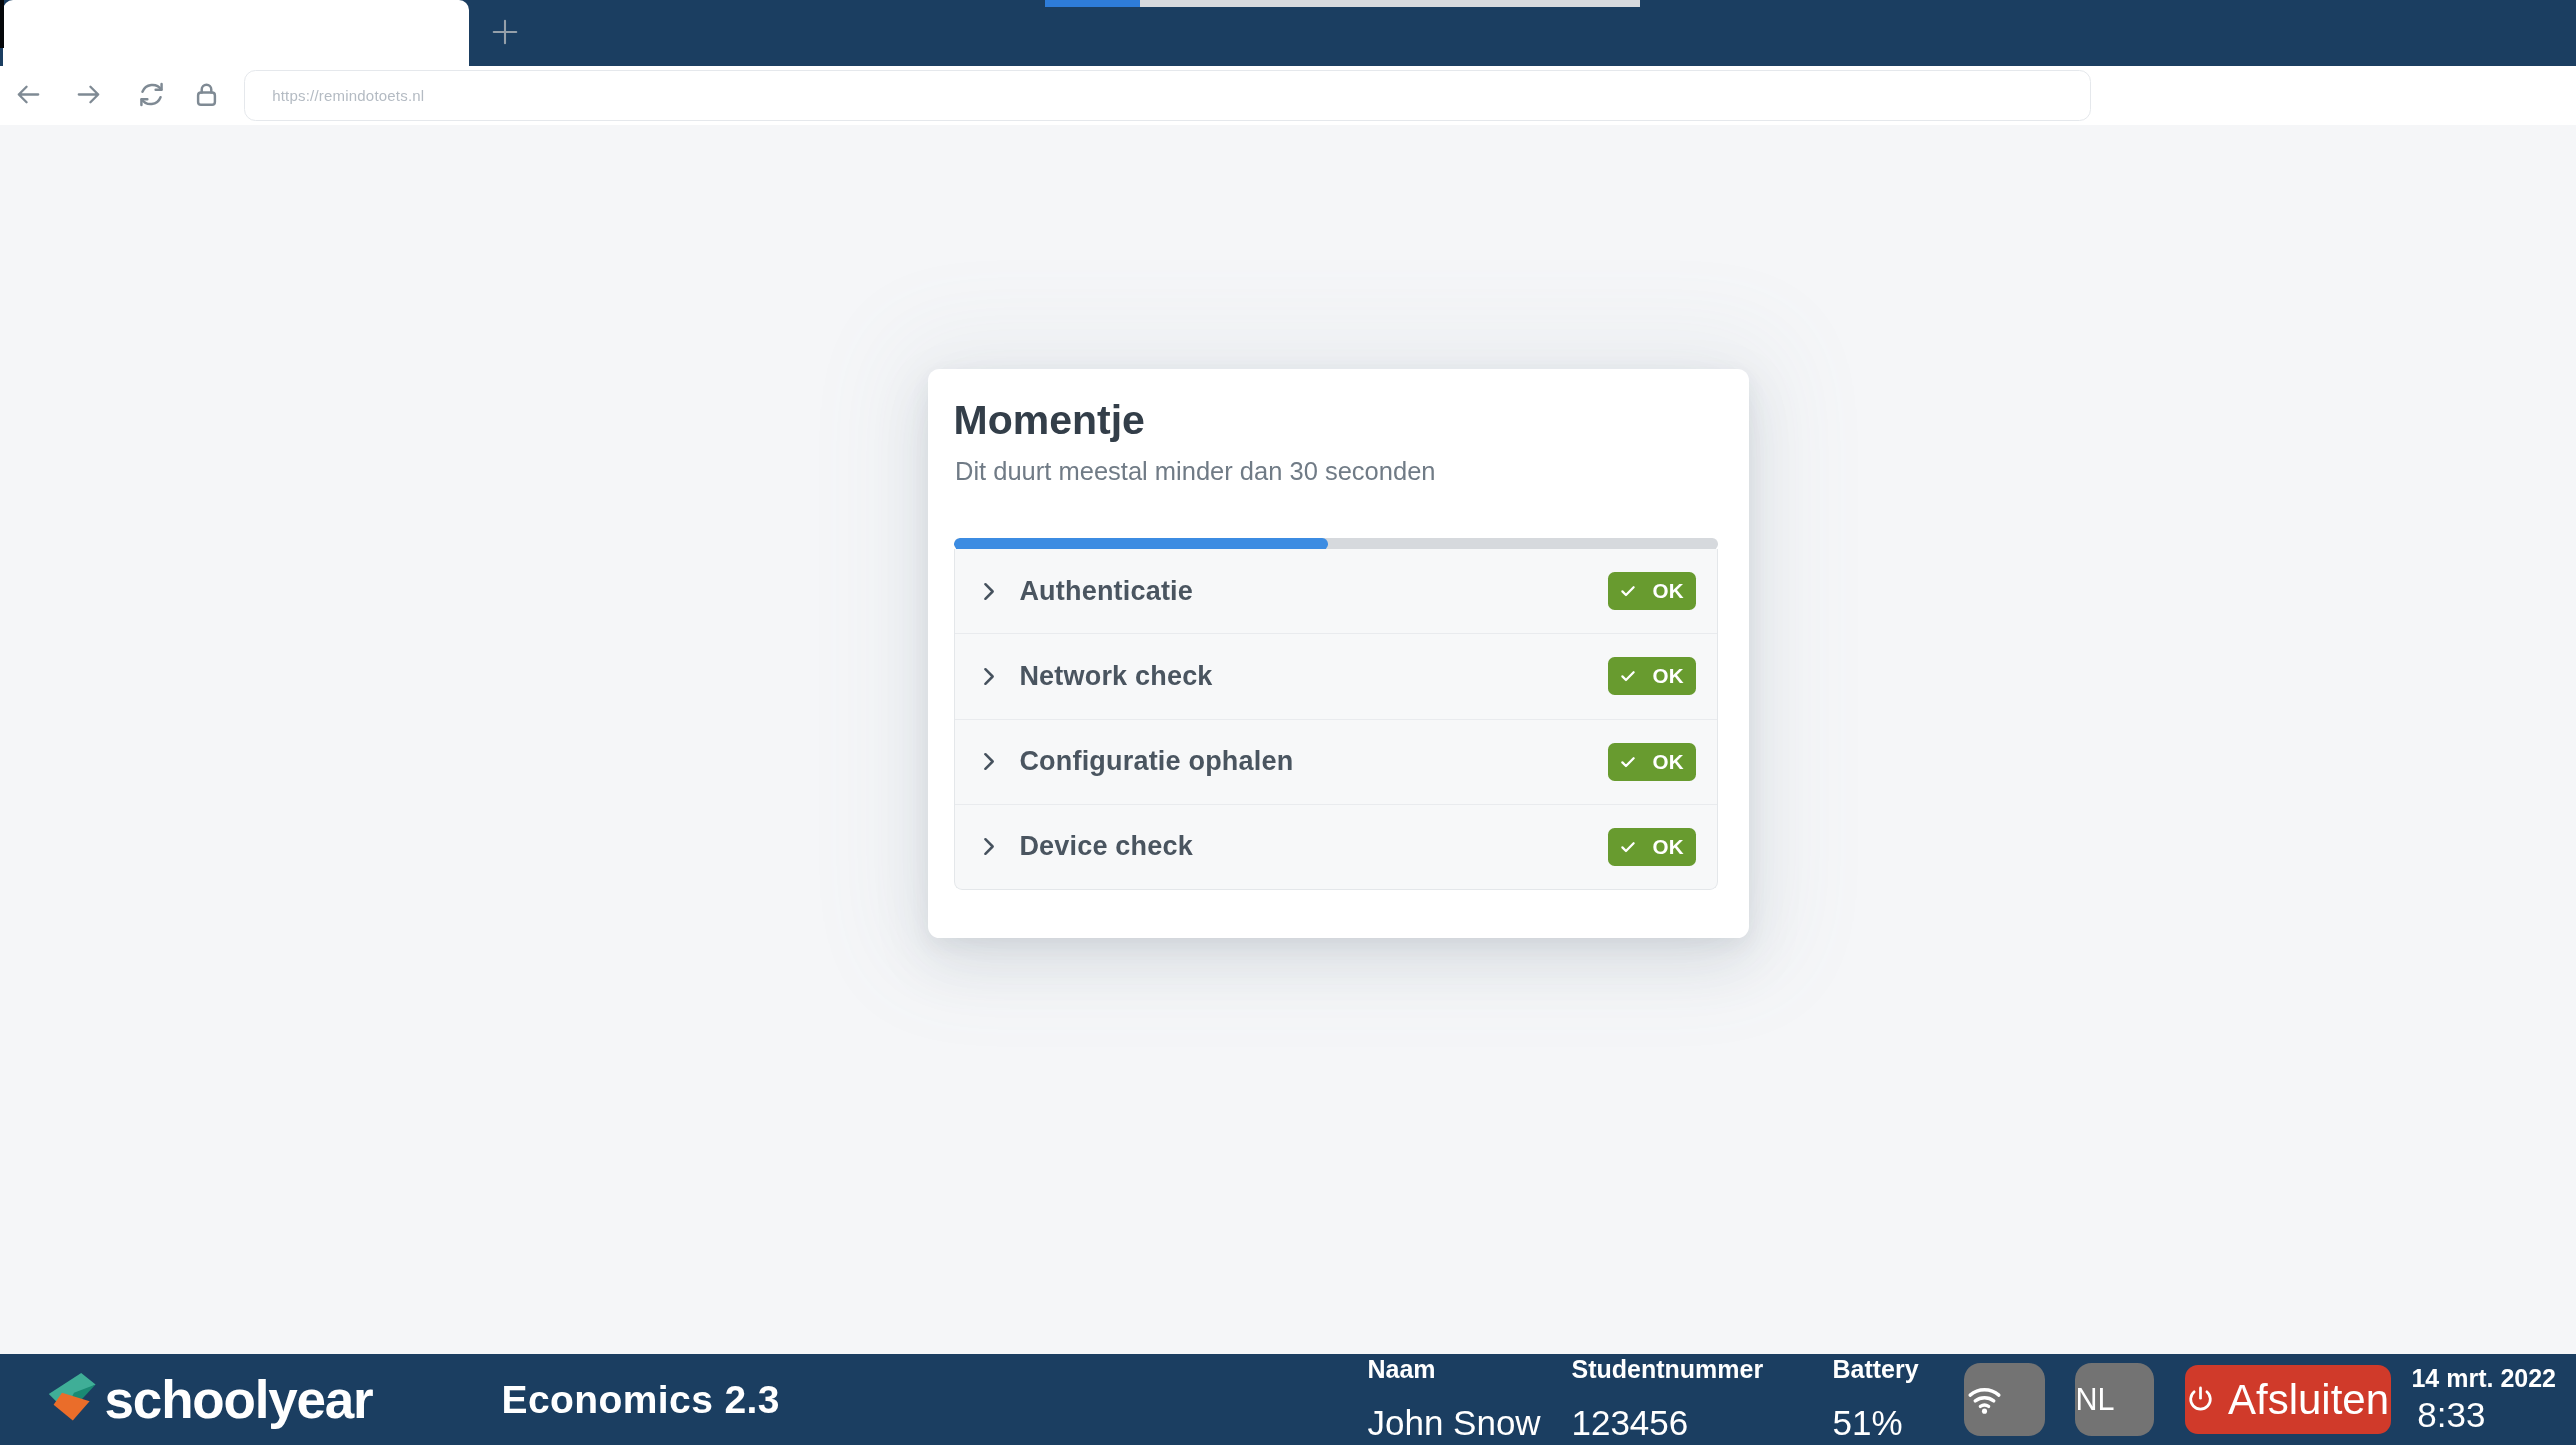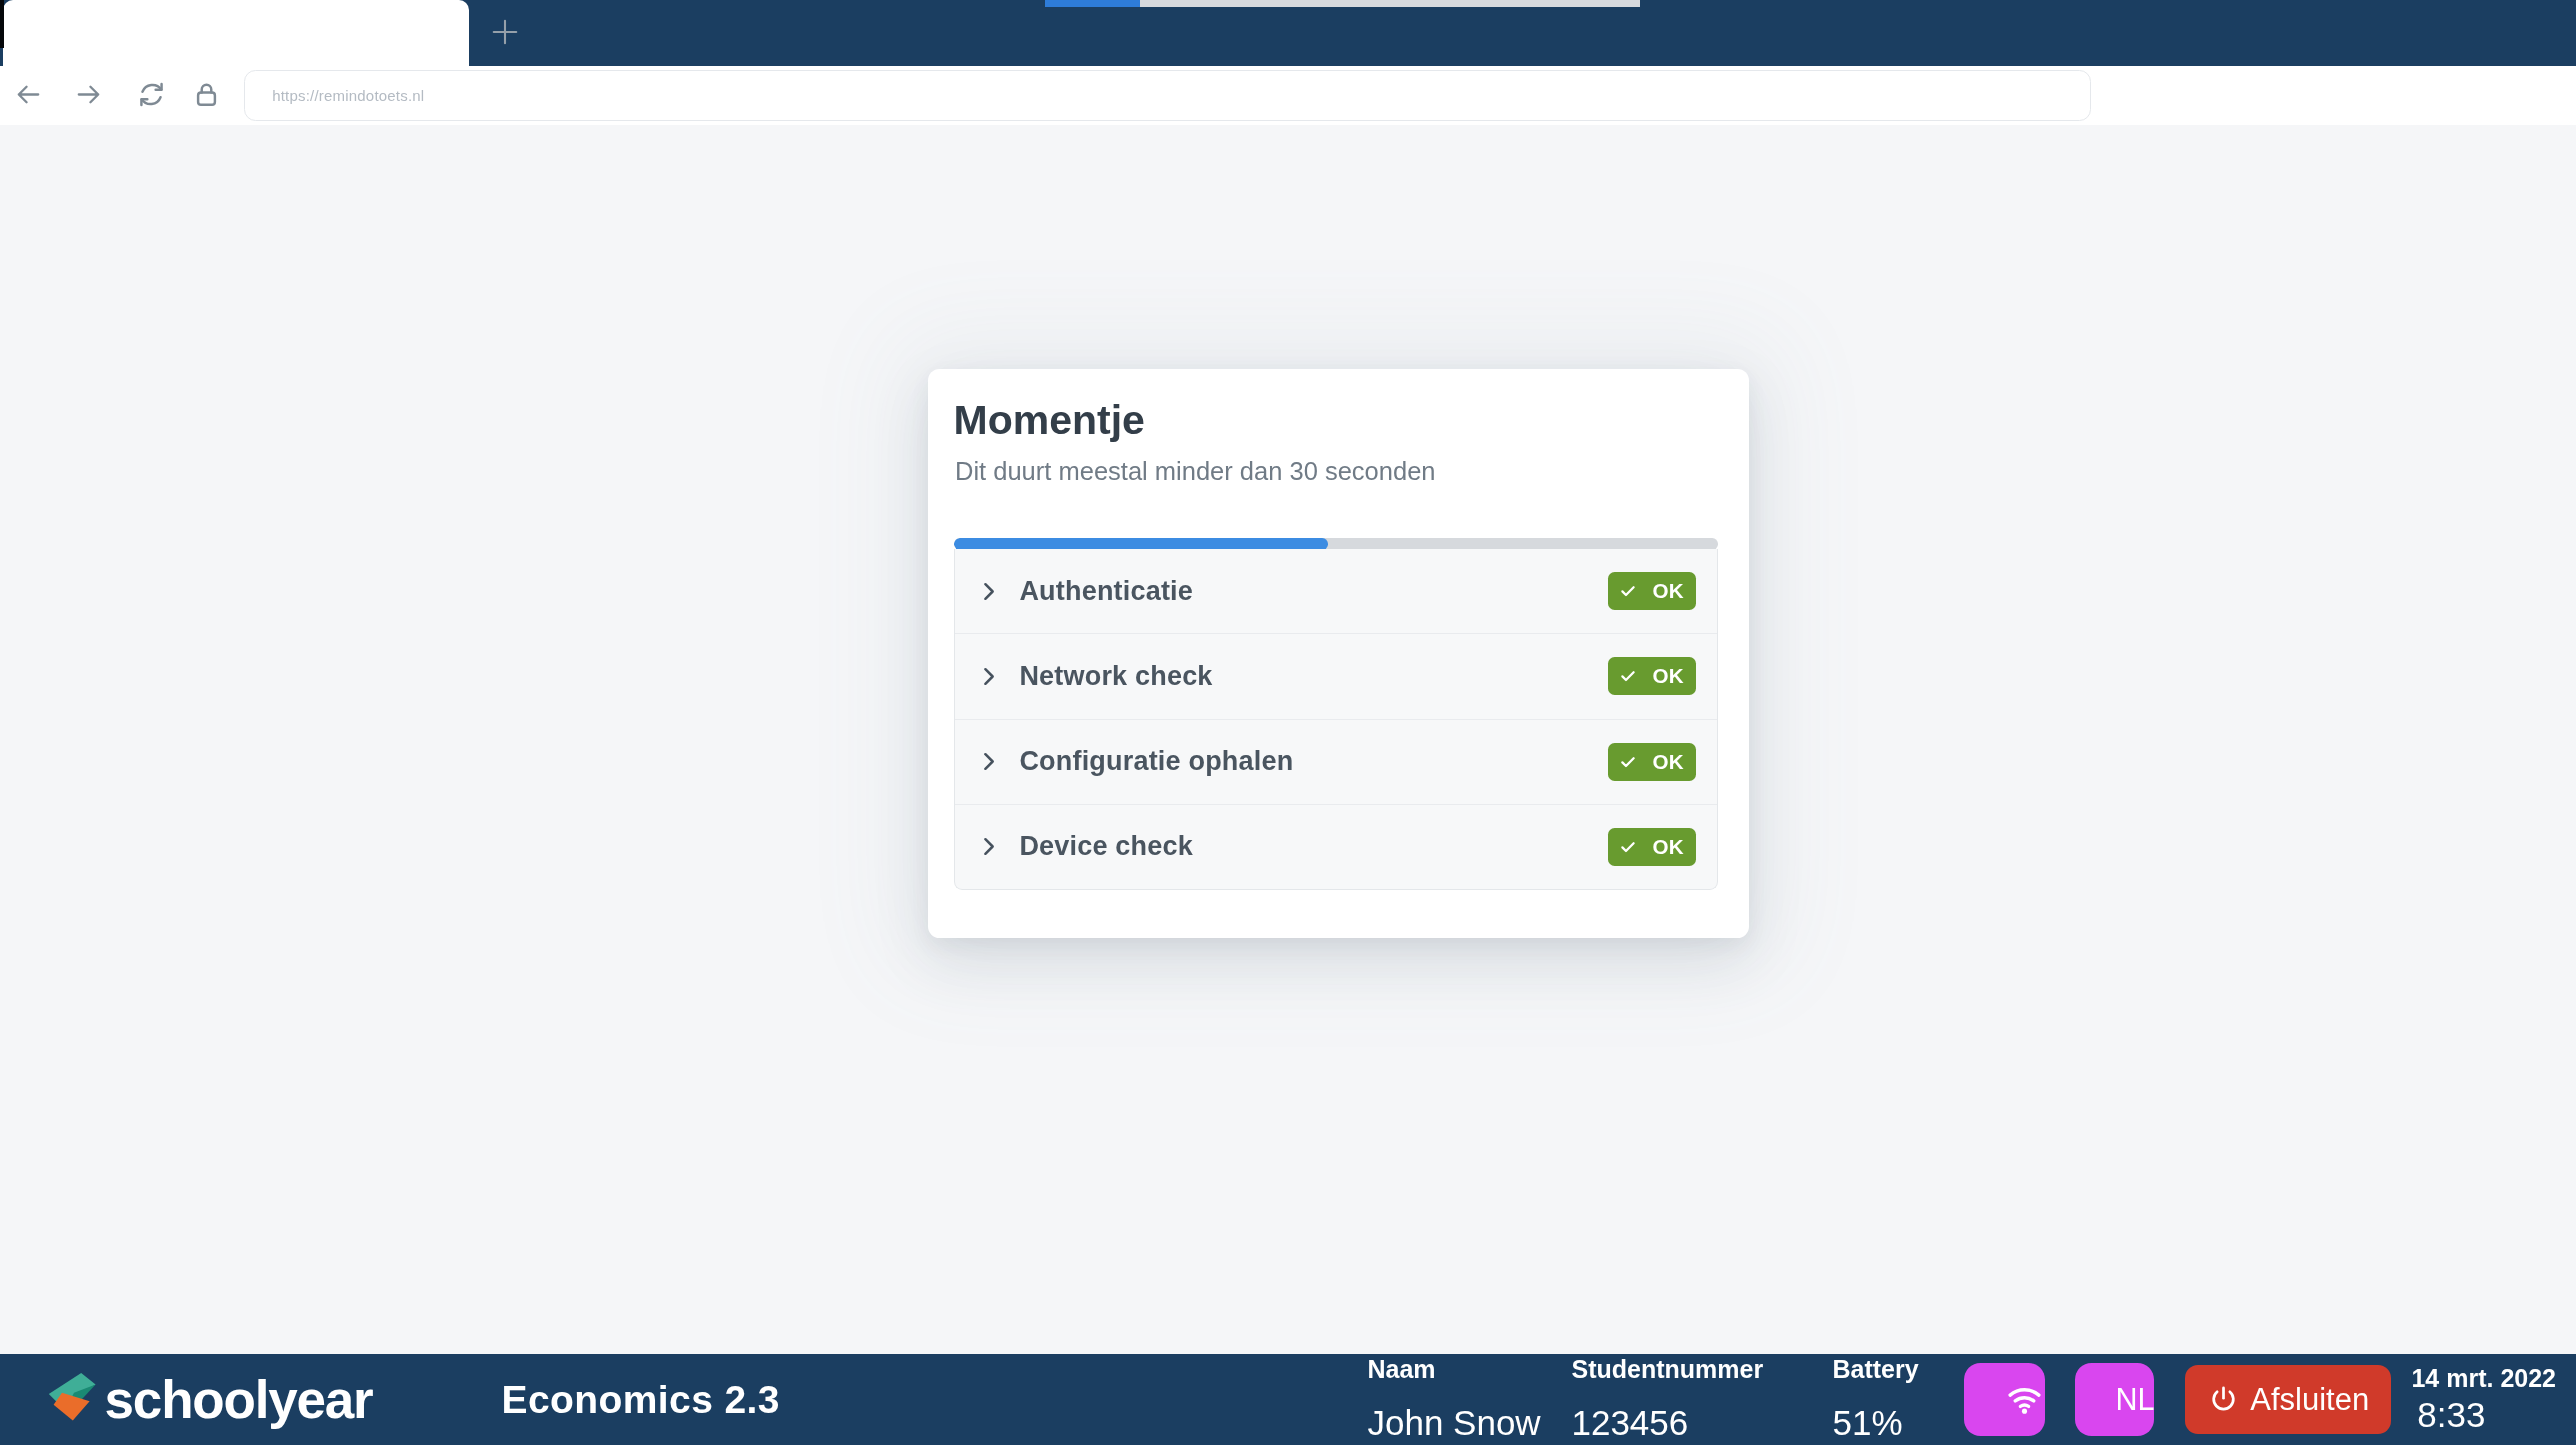--- a/index.html
+++ b/index.html
@@ -47,25 +47,25 @@
             display:flex; align-items:center; padding-right:20px; }
   .logo { margin-left:44px; flex:none; }
   .wordmark { margin-left:6.6px; width:344px; font-size:53px; font-weight:700; letter-spacing:-1.2px; color:#fff; }
   .exam-title { margin-left:53px; font-size:39px; font-weight:700; letter-spacing:0.4px; white-space:nowrap; }
   .field { display:flex; flex-direction:column; justify-content:center; }
   .field .flabel { font-size:25px; font-weight:700; line-height:1.15; }
   .field .fvalue { font-size:35px; font-weight:400; line-height:1.2; margin-top:19px; white-space:nowrap; }
   .field-naam { margin-left:auto; width:161px; }
   .field-stud { margin-left:43px; width:208px; }
   .field-batt { margin-left:53px; width:92px; }
-  .pill { flex:none; height:73px; border-radius:16.5px; background:#d946ef; display:flex; align-items:center; justify-content:flex-end; cursor:pointer; }
+  .pill { flex:none; height:73px; border-radius:16.5px; background:#737373; display:flex; align-items:center; justify-content:flex-start; cursor:pointer; }
   .pill-wifi { margin-left:40px; width:81px; }
   .pill-lang { margin-left:30px; width:79px; font-size:30.5px; color:#fff; }
   .btn-quit { margin-left:31px; flex:none; width:206px; height:69px; border-radius:13px; background:#d03a2a; border:none;
-              display:flex; align-items:center; justify-content:center; gap:11.5px; color:#fff; font-size:31px;
+              display:flex; align-items:center; justify-content:flex-start; gap:11.5px; color:#fff; font-size:42px;
               font-family:inherit; cursor:pointer; }
   .datetime { margin-left:20px; display:flex; flex-direction:column; justify-content:center; }
   .dt-date { font-size:25px; font-weight:700; white-space:nowrap; }
   .dt-time { font-size:35px; font-weight:400; margin-top:1.6px; padding-left:5.8px; }
 </style>
 </head>
 <body>
 
 <div class="screen">
 

